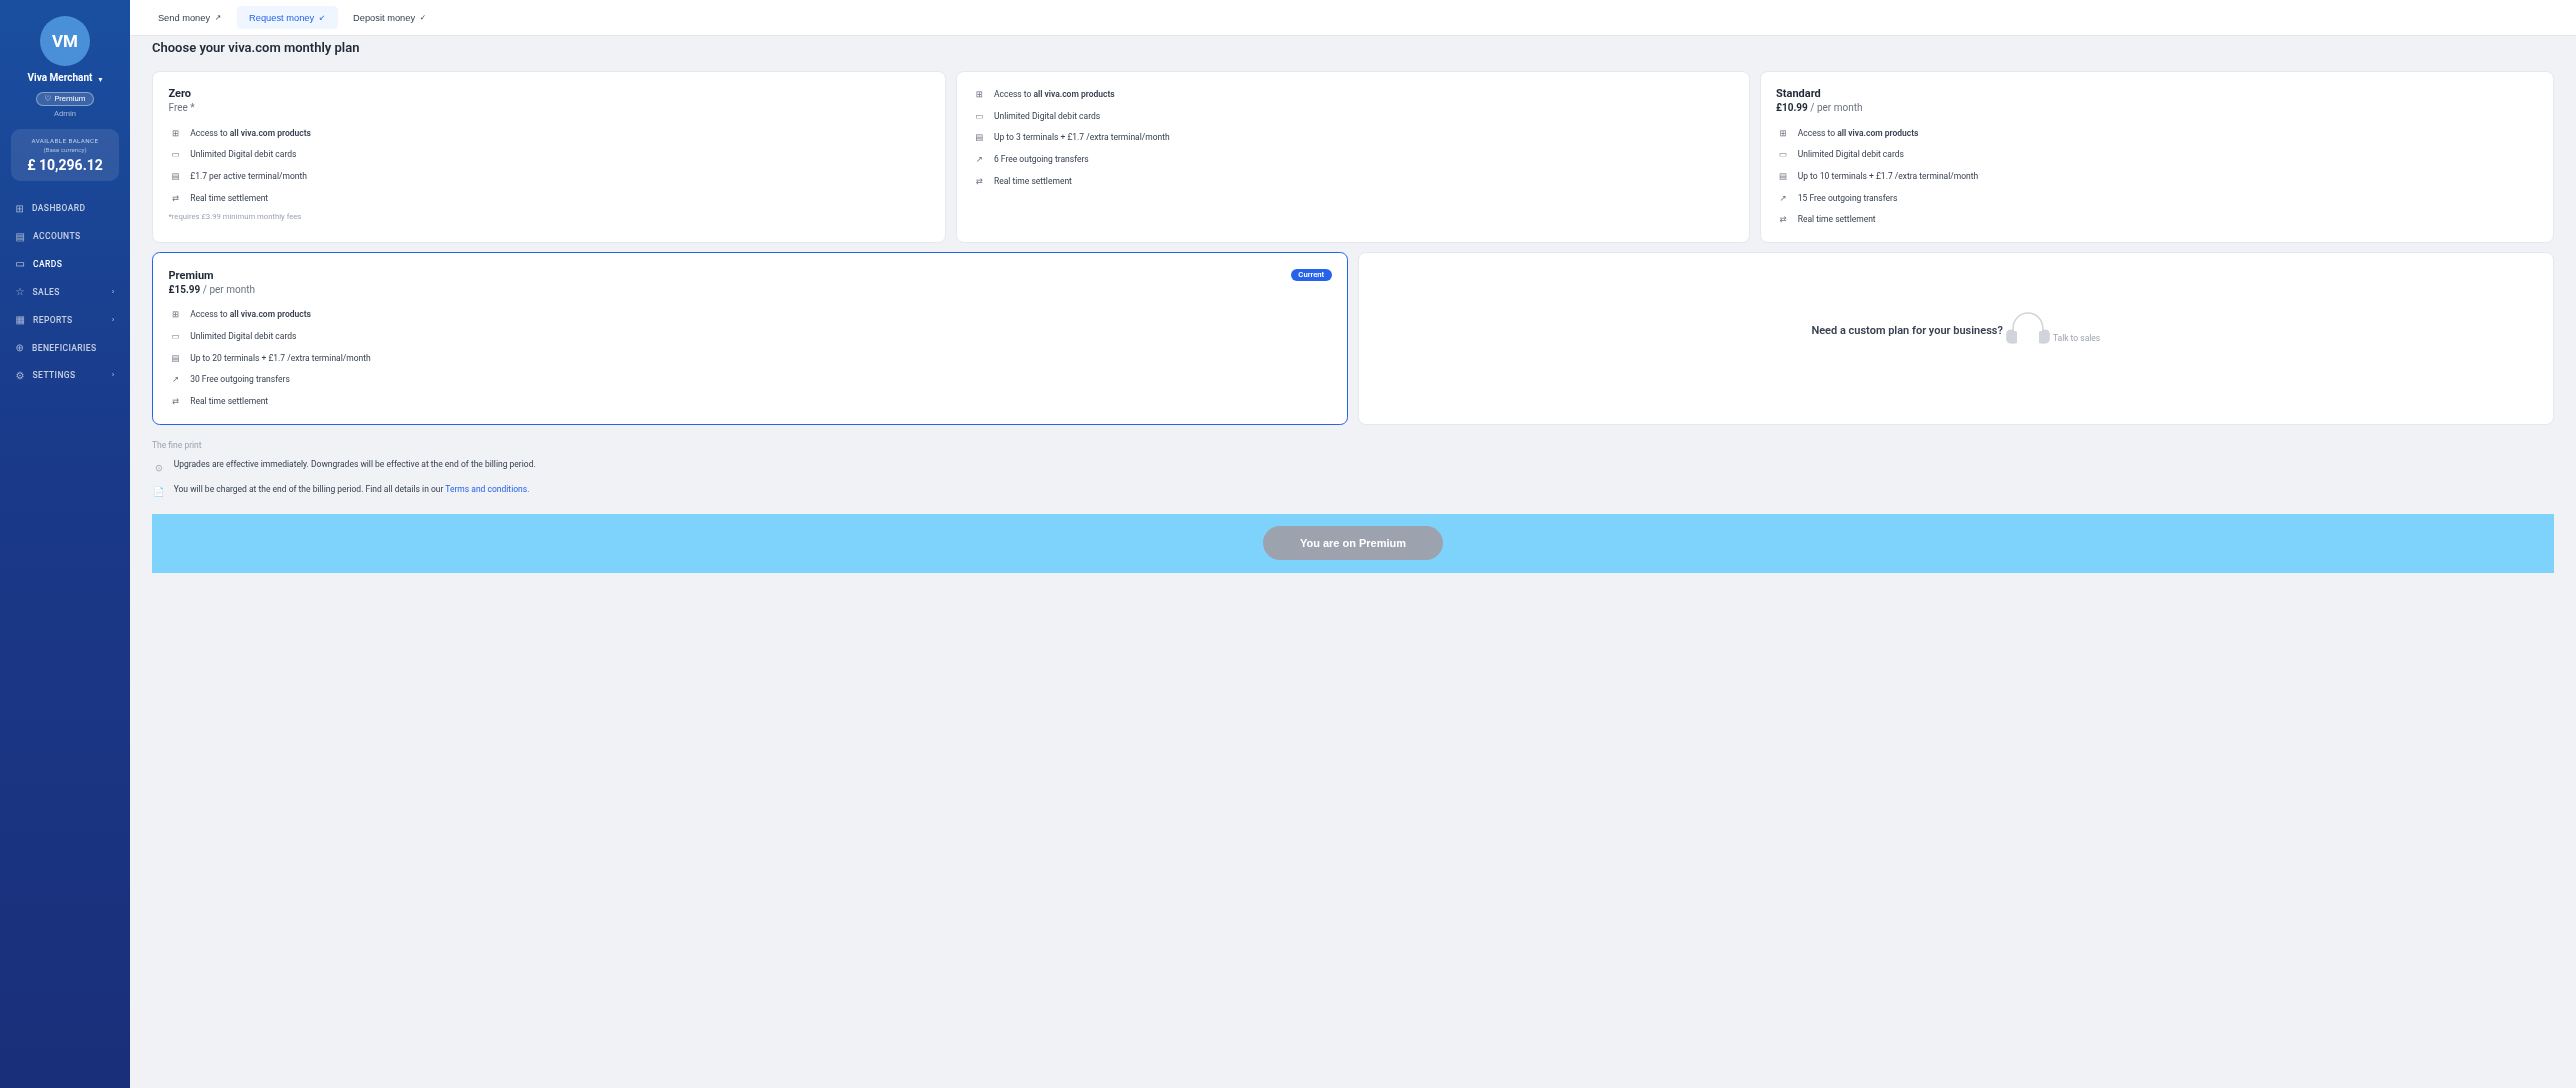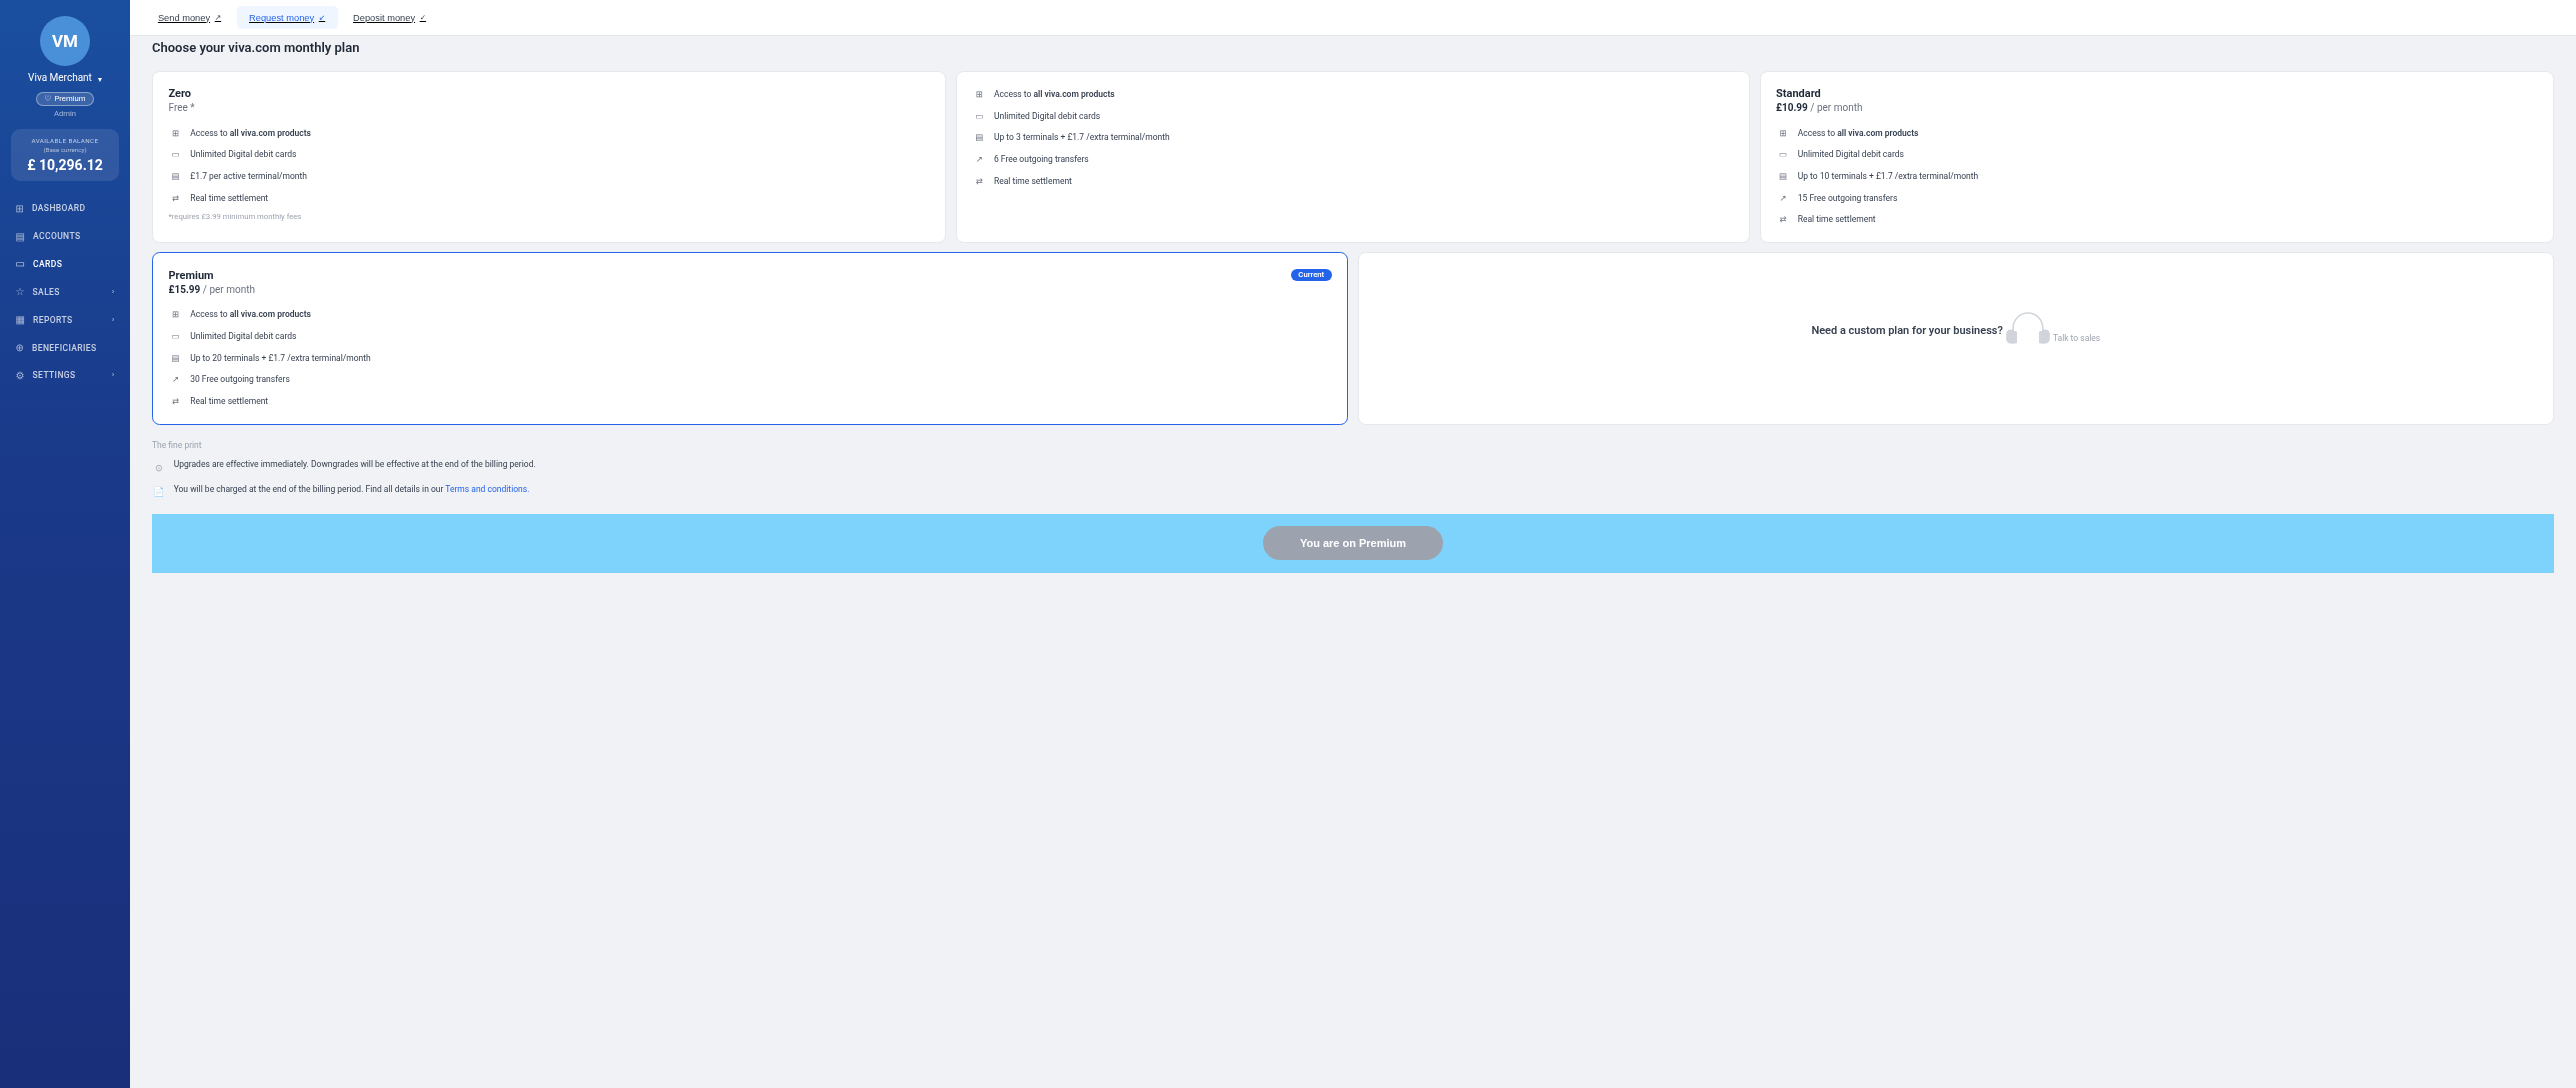--- a/index.html
+++ b/index.html
@@ -24,21 +24,21 @@
       display: flex;
       align-items: center;
       justify-content: center;
       font-size: 17px;
       font-weight: 700;
       color: white;
       margin-bottom: 6.2px;
     }
     .user-name {
       font-size: 10px;
-      font-weight: 400;
+      font-weight: 700;
       color: white;
       margin-bottom: 4.6px;
     }
     .premium-badge {
       background: rgba(255,255,255,0.15);
       border: 0.8px solid rgba(255,255,255,0.4);
       border-radius: 9.3px;
       padding: 1.5px 7.7px;
       font-size: 7.7px;
       color: white;
@@ -109,21 +109,20 @@
 
     
     .topbar {
       background: white;
       border-bottom: 0.8px solid #e5e7eb;
       display: flex;
       align-items: center;
       padding: 0 15.5px;
       height: 36px;
       gap: 3.1px;
-      text-decoration: underline;
     }
     .topbar-btn {
       display: flex;
       align-items: center;
       gap: 4.6px;
       padding: 6.2px 12.4px;
       border-radius: 4.6px;
       border: none;
       background: none;
       cursor: pointer;

